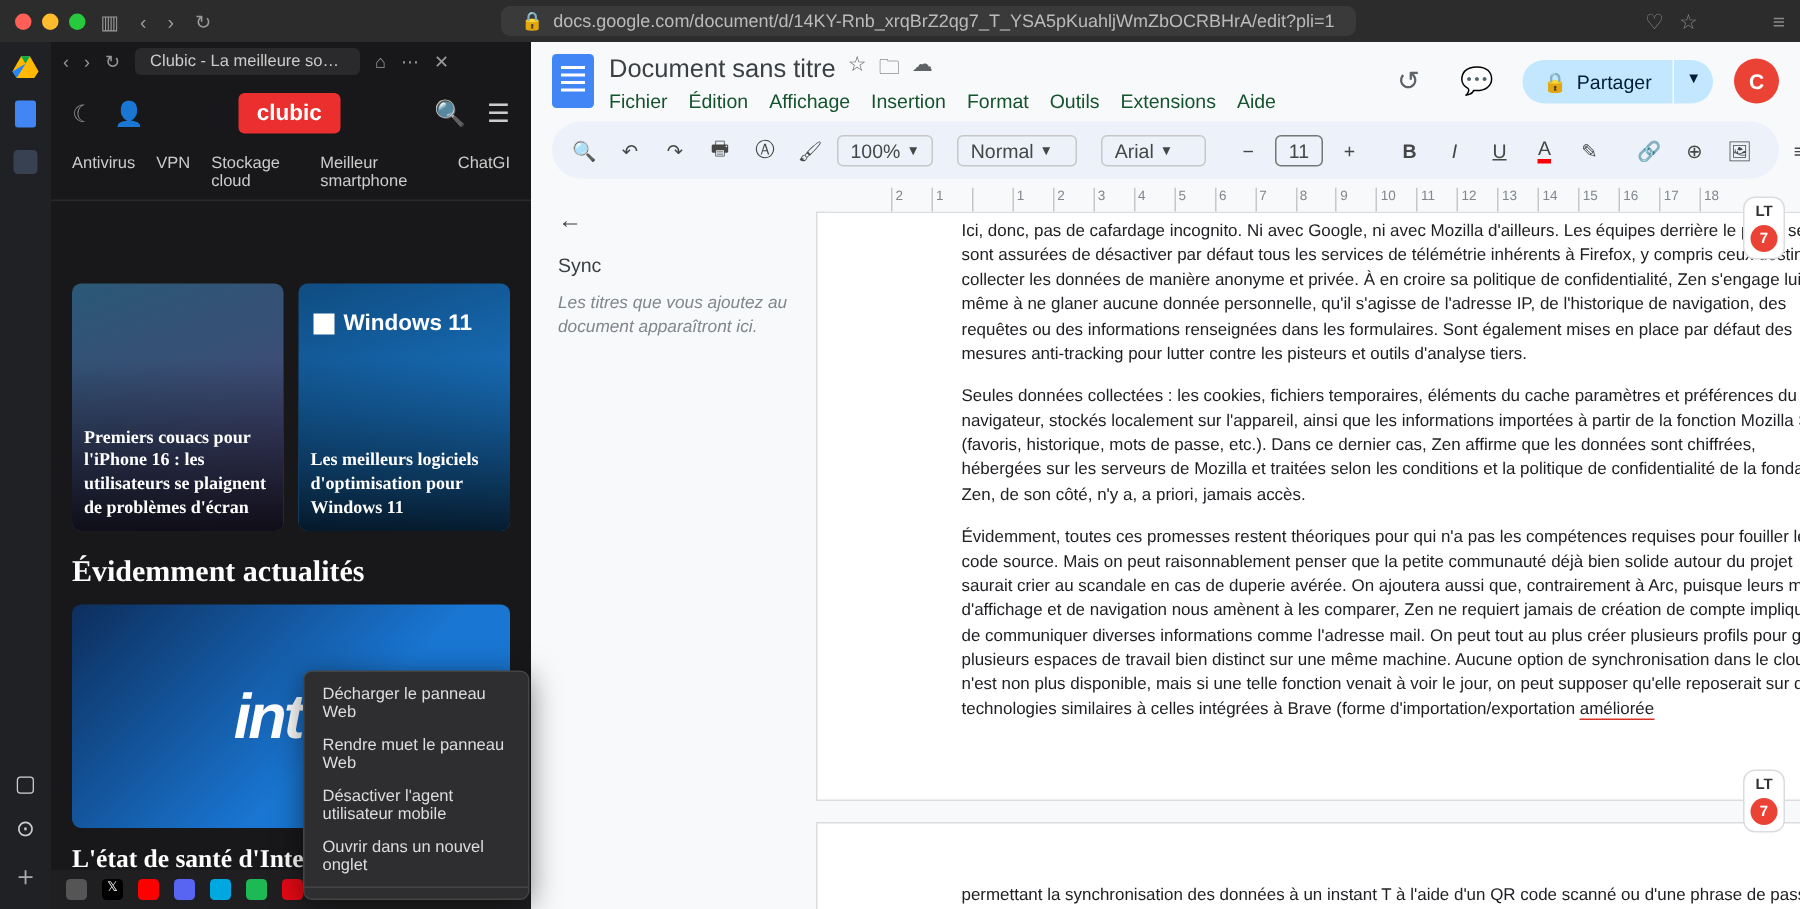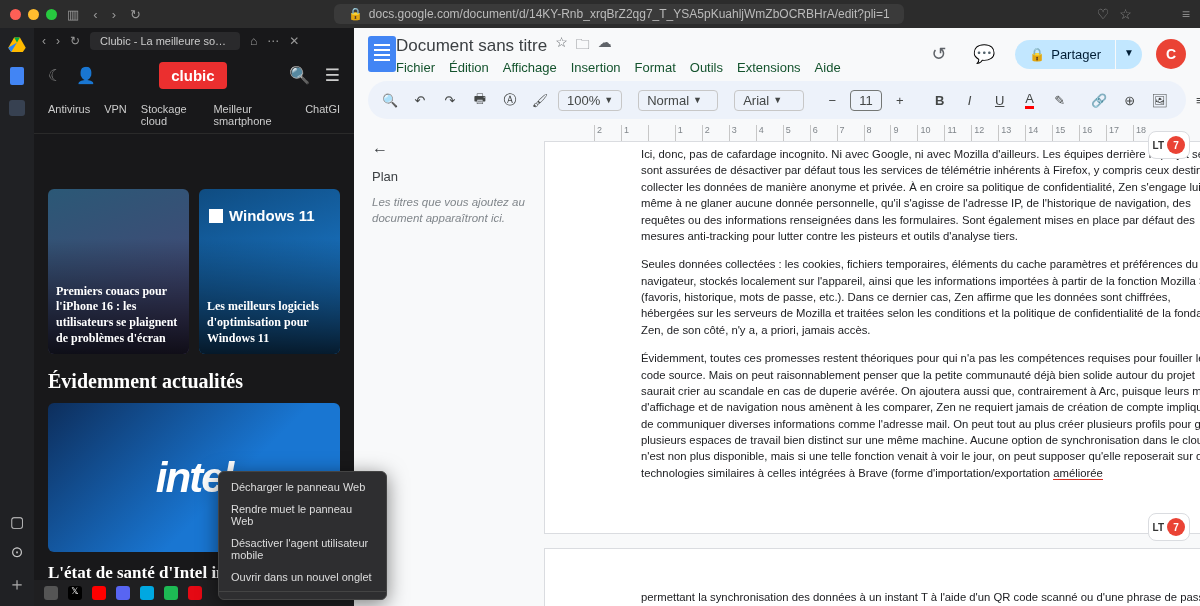--- a/index.html
+++ b/index.html
@@ -43,27 +43,27 @@
 .section-title { font-family:Georgia,serif; font-size:20px; font-weight:700; padding:6px 14px 10px; }
 .big-card { margin:0 14px; border-radius:6px; overflow:hidden; background:linear-gradient(135deg,#0d2e5c 0%,#1976d2 60%); height:170px; position:relative; display:flex; align-items:center; justify-content:center; }
 .intel-text { color:#fff; font-size:42px; font-weight:700; font-style:italic; letter-spacing:-2px; }
 .article-title { font-family:Georgia,serif; font-size:17px; font-weight:700; padding:10px 14px 0; line-height:1.3; }
 
 
 .fav-bar { position:absolute; bottom:0; left:0; right:0; height:26px; background:#1f1f21; display:flex; align-items:center; gap:10px; padding:0 10px; }
 .fav { width:14px; height:14px; border-radius:3px; }
 
 
-.ctx { position:absolute; bottom:6px; left:184px; background:#2e2e30; border:1px solid #444; border-radius:6px; padding:4px 0; width:169px; box-shadow:0 4px 20px rgba(0,0,0,0.5); z-index:50; }
+.ctx { position:absolute; bottom:6px; left:168px; background:#2e2e30; border:1px solid #444; border-radius:6px; padding:4px 0; width:151px; box-shadow:0 4px 20px rgba(0,0,0,0.5); z-index:50; }
 .ctx-item { padding:5px 12px; font-size:11px; color:#ddd; cursor:default; }
 .ctx-sep { height:1px; background:#444; margin:3px 0; }
 
 
 .gdocs { flex:1; background:#f8f9fa; display:flex; flex-direction:column; min-width:0; }
-.gd-header { padding:6px 14px 0; display:flex; align-items:flex-start; }
+.gd-header { padding:6px 14px 0; display:flex; align-items:flex-start; gap:10px; }
 .gd-logo { width:28px; height:36px; background:#4285f4; border-radius:3px; position:relative; margin-top:2px; flex-shrink:0; }
 .gd-logo::after{content:"";position:absolute;left:6px;right:6px;top:8px;height:2px;background:#fff;box-shadow:0 5px 0 #fff,0 10px 0 #fff,0 15px 0 #fff;}
 .gd-titlebar { flex:1; }
 .gd-title-row { display:flex; align-items:center; gap:8px; }
 .gd-title { font-size:17px; color:#3c4043; }
 .gd-title-icons { display:flex; gap:8px; color:#5f6368; font-size:14px; }
 .gd-menus { display:flex; gap:14px; font-size:13px; color:#14532d; margin-top:2px; }
 .gd-header-right { display:flex; align-items:center; gap:14px; margin-top:4px; }
 .gd-icon-btn { width:32px; height:32px; display:flex; align-items:center; justify-content:center; color:#5f6368; font-size:18px; border-radius:50%; }
 .share-btn { background:#c2e7ff; color:#001d35; padding:7px 14px; border-radius:20px 0 0 20px; font-size:13px; font-weight:500; display:flex; align-items:center; gap:6px; }
@@ -83,21 +83,21 @@
 .gd-outline-placeholder { font-style:italic; font-size:11.5px; line-height:1.4; color:#80868b; }
 
 .gd-canvas { flex:1; background:#f8f9fa; overflow:hidden; position:relative; }
 .ruler { height:16px; background:#f8f9fa; position:relative; font-size:9px; color:#80868b; margin-left:6px; }
 .ruler-marks { position:absolute; left:44px; right:40px; top:0; height:100%; display:flex; }
 .ruler-mark { flex:1; border-left:1px solid #c7c7c7; padding-left:2px; }
 .page { background:#fff; width:780px; margin:0 auto 14px; border:1px solid #dadce0; padding:0 96px 40px; font-size:11.3px; line-height:1.45; color:#202124; font-family:Arial,sans-serif; }
 .page.first { padding-top:4px; }
 .page p { margin:0 0 12px; }
 .underline-red { border-bottom:1px solid #d93025; }
-.float-badge { position:absolute; right:10px; background:#fff; border:1px solid #dadce0; border-radius:8px; padding:4px; display:flex; flex-direction:row; gap:3px; align-items:center; }
+.float-badge { position:absolute; right:10px; background:#fff; border:1px solid #dadce0; border-radius:8px; padding:4px; display:flex; flex-direction:column; gap:3px; align-items:center; }
 .badge-a { top:6px; }
 .badge-b { top:388px; }
 .lt { font-size:10px; font-weight:700; color:#333; }
 .red-circle { width:18px; height:18px; border-radius:50%; background:#ea4335; color:#fff; font-size:10px; font-weight:700; display:flex; align-items:center; justify-content:center; }
 
 svg { display:block; }
 </style>
 </head>
 <body>
 
@@ -304,21 +304,21 @@
       <div class="tb-sep"></div>
 
       <div style="flex:1"></div>
       <div class="tb-sep"></div>
 
     </div>
 
     <div class="gd-body">
       <div class="gd-outline">
         <div class="gd-outline-back">←</div>
-        <div class="gd-outline-title">Plan</div>
+        <div class="gd-outline-title">Sync</div>
         <div class="gd-outline-placeholder">Les titres que vous ajoutez au document apparaîtront ici.</div>
       </div>
 
       <div class="gd-canvas">
         <div class="ruler">
           <div class="ruler-marks" id="ruler-marks">
               <div class="ruler-mark">2</div>
               <div class="ruler-mark">1</div>
               <div class="ruler-mark"></div>
               <div class="ruler-mark">1</div>

